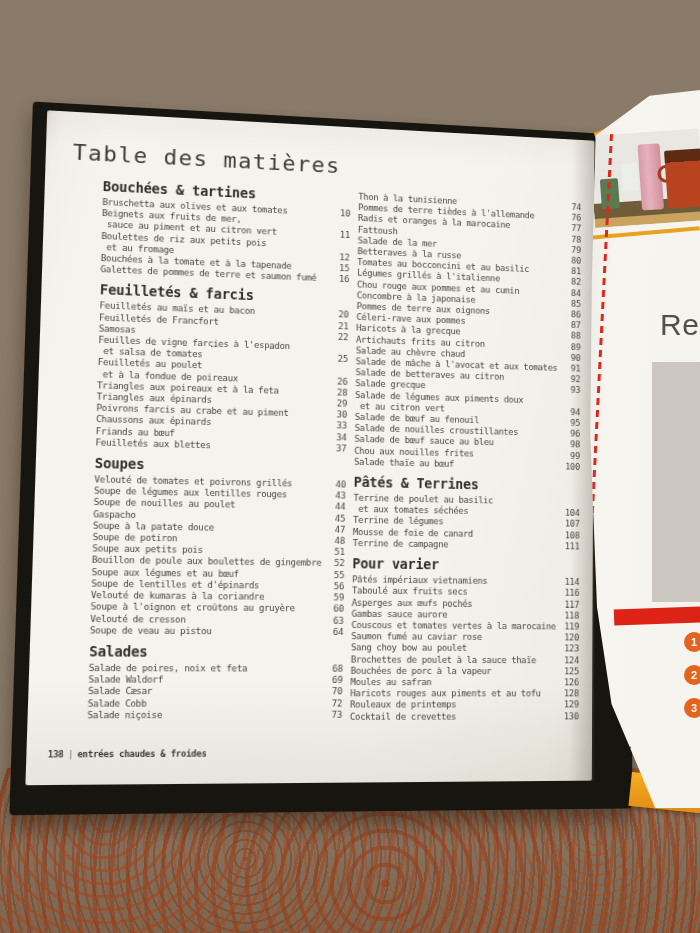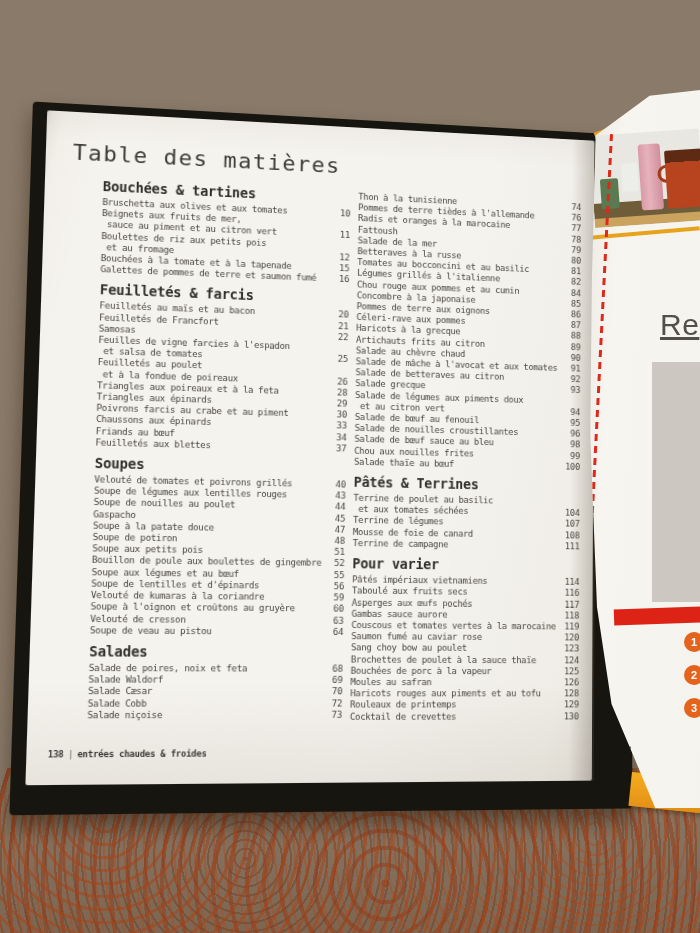--- a/index.html
+++ b/index.html
@@ -77,21 +77,21 @@
   .ps-cup{position:absolute;left:30px;top:30px;width:16px;height:28px;background:#eceeea;border-radius:2px;}
   .ps-pitcher{position:absolute;left:48px;top:12px;width:22px;height:66px;border-radius:3px;
     background:linear-gradient(90deg,#d89aa6,#e7b2bb 40%,#cf8f9c);}
   .ps-pot{position:absolute;left:74px;top:20px;width:38px;height:58px;border-radius:2px;
     background:linear-gradient(180deg,#5e2a14 0 12px,#b8431f 12px);}
   .ps-pot-handle{position:absolute;left:66px;top:34px;width:12px;height:12px;border:3px solid #a33a1a;
     border-radius:50%;background:transparent;}
   .orange-line{position:absolute;left:0;top:146px;width:112px;height:4px;background:#e7a21e;
     transform:rotate(-5deg);transform-origin:left center;}
   .next-heading{position:absolute;left:72px;top:218px;font-family:"Liberation Sans",sans-serif;
-    font-size:30px;color:#524f4a;letter-spacing:.5px;text-decoration:underline;}
+    font-size:30px;color:#524f4a;letter-spacing:.5px;}
   .gray-box{position:absolute;left:64px;top:272px;width:60px;height:240px;background:#ccc8c1;}
   .red-band{position:absolute;left:26px;top:518px;width:90px;height:16px;background:#dd2315;
     transform:rotate(-2deg);}
   .badge{position:absolute;left:96px;width:20px;height:20px;border-radius:50%;background:#e4641e;
     color:#fff;font-size:11px;font-weight:700;text-align:center;line-height:20px;
     font-family:"Liberation Sans",sans-serif;}
   .dash-line{position:absolute;left:22px;top:44px;width:3px;height:640px;
     background:repeating-linear-gradient(180deg,#e0281a 0 7px,transparent 7px 12px);
     transform:rotate(2.9deg);transform-origin:top left;}
   .scissors{position:absolute;left:34px;top:650px;font-size:20px;color:#15150f;

